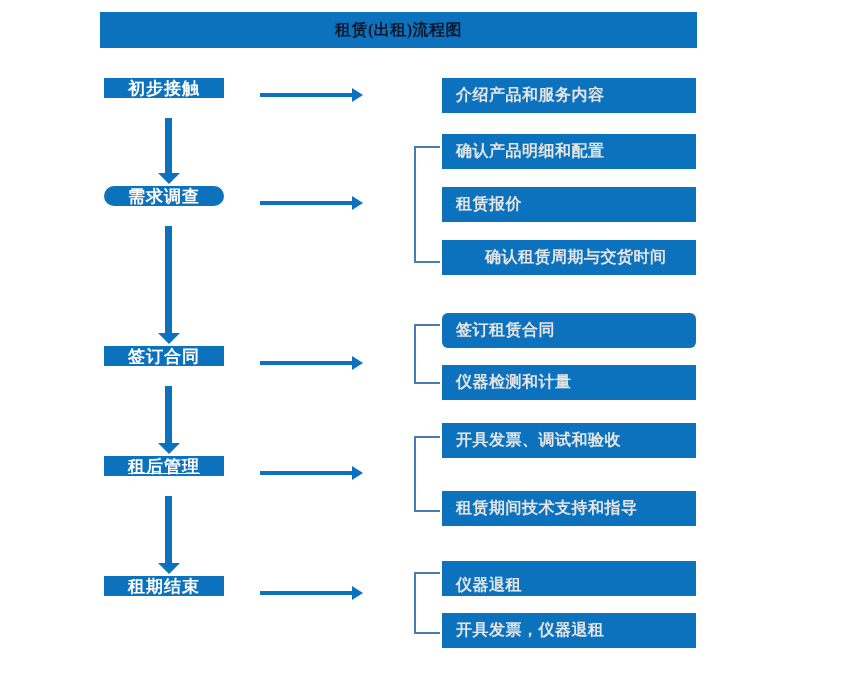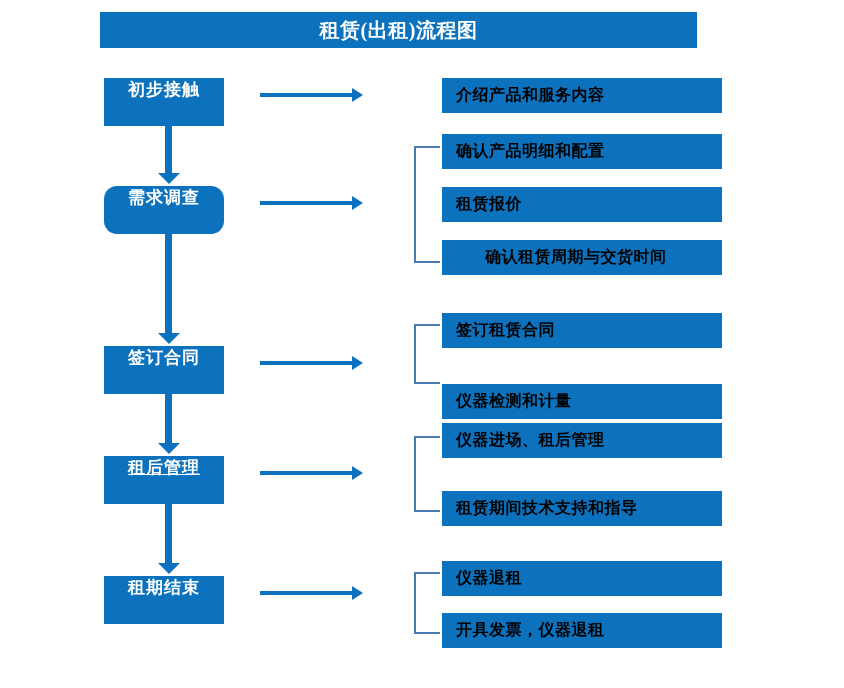--- a/index.html
+++ b/index.html
@@ -18,53 +18,53 @@
   }
 
   
   .title-bar {
     position: absolute;
     left: 100px;
     top: 12px;
     width: 597px;
     height: 36px;
     background: #0c72bd;
-    color: #ffffff;
-    font-size: 20px;
+    color: #0f172a;
+    font-size: 16px;
     font-weight: bold;
     display: flex;
     align-items: center;
     justify-content: center;
     letter-spacing: 0.5px;
   }
 
   
   .stage-box {
     position: absolute;
     left: 104px;
     width: 120px;
-    height: 48px;
+    height: 20px;
     background: #0c72bd;
     color: #ffffff;
     font-size: 17px;
     font-weight: bold;
     display: flex;
-    align-items: flex-start;
+    align-items: center;
     justify-content: center;
     letter-spacing: 1px;
   }
 
   
   .detail-box {
     position: absolute;
     left: 442px;
-    width: 280px;
+    width: 254px;
     height: 35px;
     background: #0c72bd;
-    color: #000000;
+    color: #e5e5e5;
     font-size: 16px;
     font-weight: bold;
     display: flex;
     align-items: center;
     padding-left: 14px;
     letter-spacing: 0.5px;
   }
 
   
   .v-arrow {
@@ -192,32 +192,32 @@
   </div>
   <div class="detail-box" id="detail-1" style="top: 134px;">
     <span>确认产品明细和配置</span>
   </div>
   <div class="detail-box" id="detail-2" style="top: 187px;">
     <span>租赁报价</span>
   </div>
   <div class="detail-box" id="detail-3" style="top: 240px; padding-left: 43px;">
     <span>确认租赁周期与交货时间</span>
   </div>
-  <div class="detail-box" id="detail-4" style="top: 313px;">
+  <div class="detail-box" id="detail-4" style="top: 313px; border-radius: 6px;">
     <span>签订租赁合同</span>
   </div>
-  <div class="detail-box" id="detail-5" style="top: 384px;">
+  <div class="detail-box" id="detail-5" style="top: 365px;">
     <span>仪器检测和计量</span>
   </div>
   <div class="detail-box" id="detail-6" style="top: 423px;">
-    <span>仪器进场、租后管理</span>
+    <span>开具发票、调试和验收</span>
   </div>
   <div class="detail-box" id="detail-7" style="top: 491px;">
     <span>租赁期间技术支持和指导</span>
   </div>
-  <div class="detail-box" id="detail-8" style="top: 561px;">
+  <div class="detail-box" id="detail-8" style="top: 561px; align-items: flex-end;">
     <span>仪器退租</span>
   </div>
   <div class="detail-box" id="detail-9" style="top: 613px;">
     <span>开具发票，仪器退租</span>
   </div>
 
 </div>
 
 </body></html>

